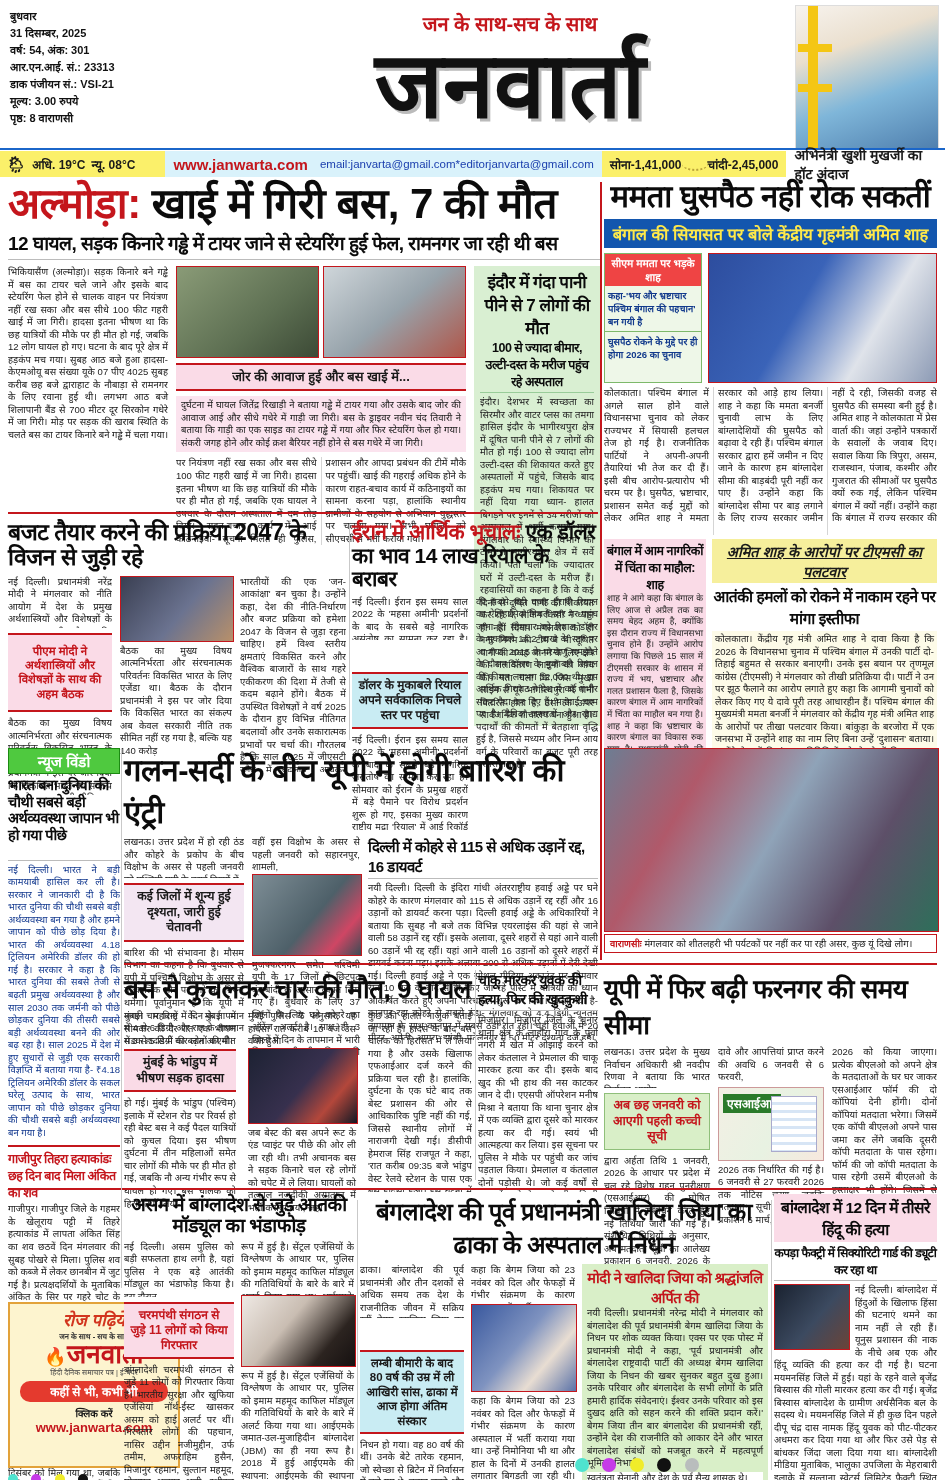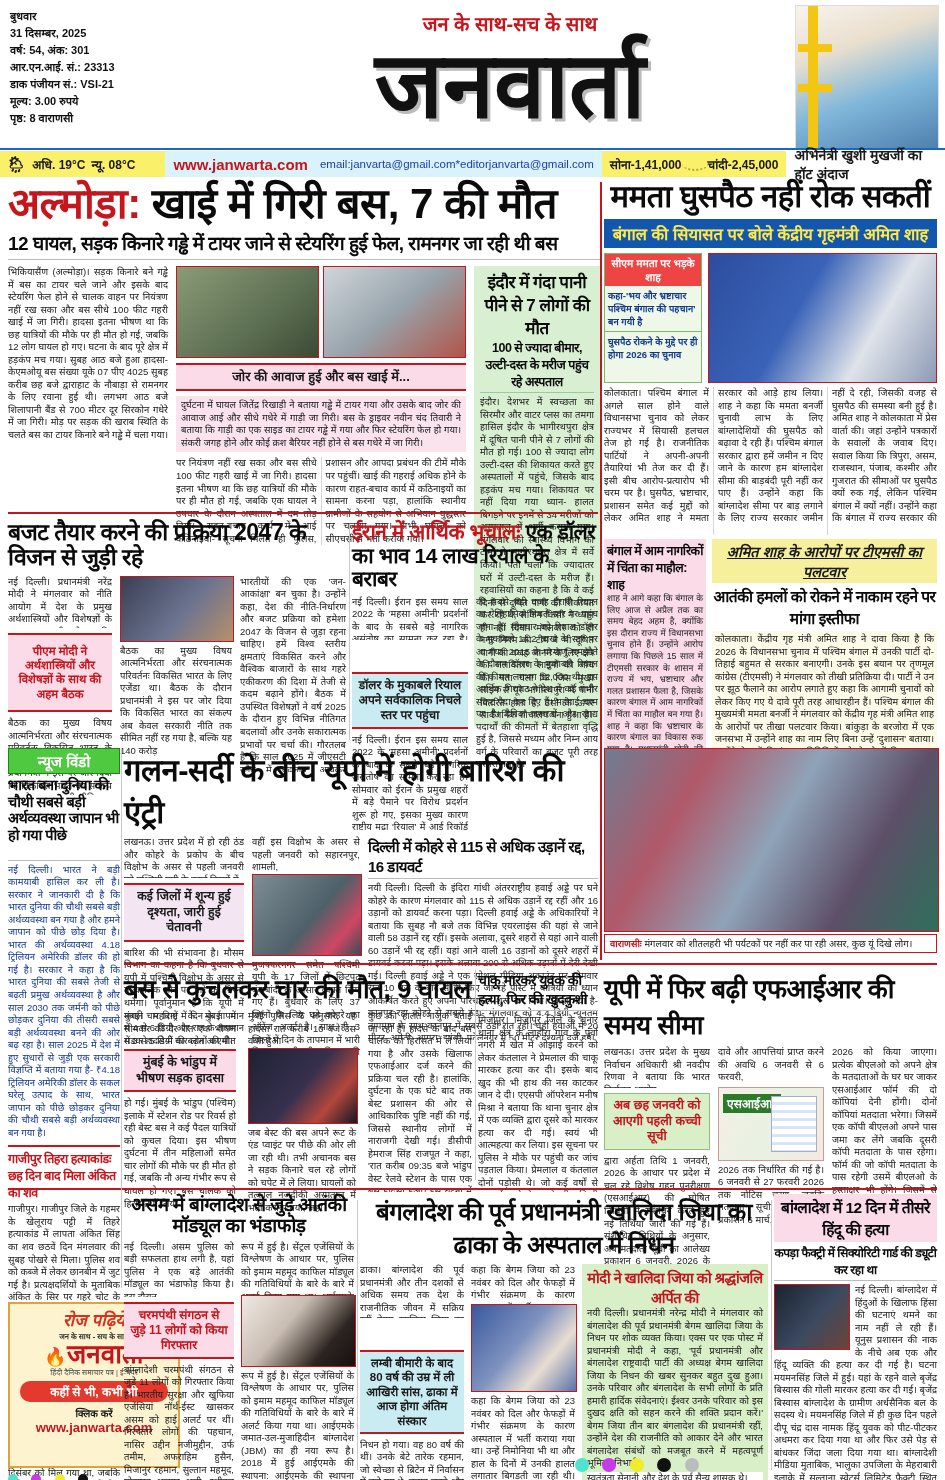--- a/index.html
+++ b/index.html
@@ -113,21 +113,21 @@
       </div>
       <div class="photo" style="flex:1;height:128px;background:linear-gradient(120deg,#2d4d9e 0%,#3a63b8 40%,#dfe3ea 70%,#8d9bb5 100%);"></div>
     </div>
     <div class="body cols3" style="margin-top:4px;height:148px;overflow:hidden;">
       <span>कोलकाता। पश्चिम बंगाल में अगले साल होने वाले विधानसभा चुनाव को लेकर राज्यभर में सियासी हलचल तेज हो गई है। राजनीतिक पार्टियों ने अपनी-अपनी तैयारियां भी तेज कर दी हैं। इसी बीच आरोप-प्रत्यारोप भी चरम पर है। घुसपैठ, भ्रष्टाचार, प्रशासन समेत कई मुद्दों को लेकर अमित शाह ने ममता सरकार को आड़े हाथ लिया। शाह ने कहा कि ममता बनर्जी चुनावी लाभ के लिए बांग्लादेशियों की घुसपैठ को बढ़ावा दे रही हैं।</span>
       <span>पश्चिम बंगाल सरकार द्वारा हमें जमीन न दिए जाने के कारण हम बांग्लादेश सीमा की बाड़बंदी पूरी नहीं कर पाए हैं। उन्होंने कहा कि बांग्लादेश सीमा पर बाड़ लगाने के लिए राज्य सरकार जमीन नहीं दे रही, जिसकी वजह से घुसपैठ की समस्या बनी हुई है। अमित शाह ने कोलकाता में प्रेस वार्ता की। जहां उन्होंने पत्रकारों के सवालों के जवाब दिए।</span>
       <span>सवाल किया कि त्रिपुरा, असम, राजस्थान, पंजाब, कश्मीर और गुजरात की सीमाओं पर घुसपैठ क्यों रुक गई, लेकिन पश्चिम बंगाल में क्यों नहीं। उन्होंने कहा कि बंगाल में राज्य सरकार की जानकारी में घुसपैठ हो रही है और इसका मकसद जनसंख्या में बदलाव कर वोट बैंक मजबूत करना है। उन्होंने कहा कि आगामी चुनाव घुसपैठ रोकने और घुसपैठियों को बाहर निकालने इन्हीं मुद्दों पर लड़े जाएंगे। अमित शाह ने साफ कहा कि बंगाल सीमा से हो रही घुसपैठ देश की राष्ट्रीय सुरक्षा का मामला है और इसे हल्के में नहीं लिया जा सकता।</span>
     </div>
     <div style="display:flex;gap:6px;margin-top:4px;">
       <div style="width:96px;background:#fadbe7;padding:3px;">
-        <div class="hl" style="font-size:12.5px;">बंगाल में आम नागरिकों में चिंता का माहौल: शाह</div>
+        <div class="hl" style="font-size:12.5px;text-align:center;">बंगाल में आम नागरिकों में चिंता का माहौल: शाह</div>
         <div class="body" style="font-size:8.8px;">शाह ने आगे कहा कि बंगाल के लिए आज से अप्रैल तक का समय बेहद अहम है, क्योंकि इस दौरान राज्य में विधानसभा चुनाव होने हैं। उन्होंने आरोप लगाया कि पिछले 15 साल में टीएमसी सरकार के शासन में राज्य में भय, भ्रष्टाचार और गलत प्रशासन फैला है, जिसके कारण बंगाल में आम नागरिकों में चिंता का माहौल बन गया है। शाह ने कहा कि भ्रष्टाचार के कारण बंगाल का विकास रुक गया है। प्रधानमंत्री मोदी की जनकल्याण योजनाएं यहां टोल सिंडिकेट की भेंट चढ़ गई हैं। पिछले 14 वर्षों से बंगाल की पहचान डर और भ्रष्टाचार बन गई है।</div>
       </div>
       <div style="flex:1;">
         <div style="background:#f6ef9c;font-style:italic;font-weight:bold;text-decoration:underline;text-align:center;font-size:14.5px;padding:2px;">अमित शाह के आरोपों पर टीएमसी का पलटवार</div>
         <div class="hl" style="font-size:15.5px;text-align:center;margin:2px 0;">आतंकी हमलों को रोकने में नाकाम रहने पर मांगा इस्तीफा</div>
         <div class="body" style="background:#fdfbe8;padding:2px 3px;">कोलकाता। केंद्रीय गृह मंत्री अमित शाह ने दावा किया है कि 2026 के विधानसभा चुनाव में पश्चिम बंगाल में उनकी पार्टी दो-तिहाई बहुमत से सरकार बनाएगी। उनके इस बयान पर तृणमूल कांग्रेस (टीएमसी) ने मंगलवार को तीखी प्रतिक्रिया दी। पार्टी ने उन पर झूठ फैलाने का आरोप लगाते हुए कहा कि आगामी चुनावों को लेकर किए गए ये दावे पूरी तरह आधारहीन हैं। पश्चिम बंगाल की मुख्यमंत्री ममता बनर्जी ने मंगलवार को केंद्रीय गृह मंत्री अमित शाह के आरोपों पर तीखा पलटवार किया। बांकुड़ा के बरजोरा में एक जनसभा में उन्होंने शाह का नाम लिए बिना उन्हें 'दुशासन' बताया। उन्होंने देश में विध्वंसक गतिविधियों को रोकने में विफलता का आरोप लगाते हुए उनके इस्तीफे की मांग की। घुसपैठ के मुद्दे पर शाह को घेरते हुए ममता ने पूछा कि जब कश्मीर या दिल्ली में घटनाएं होती हैं, तो हर बार बंगाल को ही क्यों दोषी ठहराया जाता है? दिल्ली घटना का जिक्र करते हुए उन्होंने शाह से सीधा सवाल किया, क्या बंगाल के अतिरिक्त कहीं घुसपैठिए नहीं हैं? भाजपा के दो-तिहाई बहुमत के दावे पर तंज कसते हुए उन्होंने कहा कि अब भाजपा 'अब की बार, 200 पार' जैसे बड़े दावे नहीं कर पा रही है। उन्होंने कहा कि इस बार भाजपा को देश की राजनीति से बाहर हो जाना चाहिए। सीमा पर बाड़ लगाने के लिए जमीन न देने के आरोपों को खारिज करते हुए उन्होंने सबूत गिनाए।</div>
       </div>
     </div>
   </div>
 
@@ -232,21 +232,21 @@
       </div>
     </div>
   </div>
 
   <div class="abs" style="left:478px;top:970px;width:120px;">
     <div class="hl" style="font-size:14px;border-bottom:1px solid #bbb;padding-bottom:2px;">चाकू मारकर युवक की हत्या, फिर की खुदकुशी</div>
     <div class="body" style="margin-top:3px;height:178px;overflow:hidden;">मिर्जापुर। मिर्जापुर जिले के चुनार थाना क्षेत्र के लाहौरा गांव के पूर्वा नगरी में खेत में ओझाई करने को लेकर कंतलाल ने प्रेमलाल की चाकू मारकर हत्या कर दी। इसके बाद खुद की भी हाथ की नस काटकर जान दे दी। एएसपी ऑपरेशन मनीष मिश्रा ने बताया कि थाना चुनार क्षेत्र में एक व्यक्ति द्वारा दूसरे को मारकर हत्या कर दी गई। स्वयं भी आत्महत्या कर लिया। इस सूचना पर पुलिस ने मौके पर पहुंची कर जांच पड़ताल किया। प्रेमलाल व कंतलाल दोनों पड़ोसी थे। जो कई वर्षों से साथ में रहते थे। इनके बीच किसी बात को लेकर आपस में अनबन हुई।</div>
   </div>
 
   <div class="abs" style="left:604px;top:970px;width:333px;">
-    <div class="hl" style="font-size:26px;">यूपी में फिर बढ़ी एफआईआर की समय सीमा</div>
+    <div class="hl" style="font-size:26px;">यूपी में फिर बढ़ी फरनगर की समय सीमा</div>
     <div style="display:flex;gap:8px;margin-top:4px;">
       <div style="width:106px;">
         <div class="body" style="height:42px;overflow:hidden;">लखनऊ। उत्तर प्रदेश के मुख्य निर्वाचन अधिकारी श्री नवदीप रिणवा ने बताया कि भारत निर्वाचन आयोग</div>
         <div class="box box-green red" style="font-size:12.5px;">अब छह जनवरी को आएगी पहली कच्ची सूची</div>
         <div class="body">द्वारा अर्हता तिथि 1 जनवरी, 2026 के आधार पर प्रदेश में चल रहे विशेष गहन पुनरीक्षण (एसआईआर) की घोषित तिथियों में संशोधन करते हुए नई तिथियां जारी की गई हैं। संशोधित तिथियों के अनुसार, अब मतदाता सूची का आलेख्य प्रकाशन 6 जनवरी, 2026 के किया जाएगा।</div>
       </div>
       <div style="width:106px;">
         <div class="body">दावे और आपत्तियां प्राप्त करने की अवधि 6 जनवरी से 6 फरवरी,</div>
         <div style="border:1px solid #c99;height:72px;margin:3px 0;background:linear-gradient(120deg,#f3efe4,#e8f2e2 55%,#f7e8de);position:relative;">
           <div style="position:absolute;left:4px;top:6px;background:#2a7a2a;color:#fff;font-weight:bold;font-size:12px;padding:1px 4px;">एसआईआर</div>

